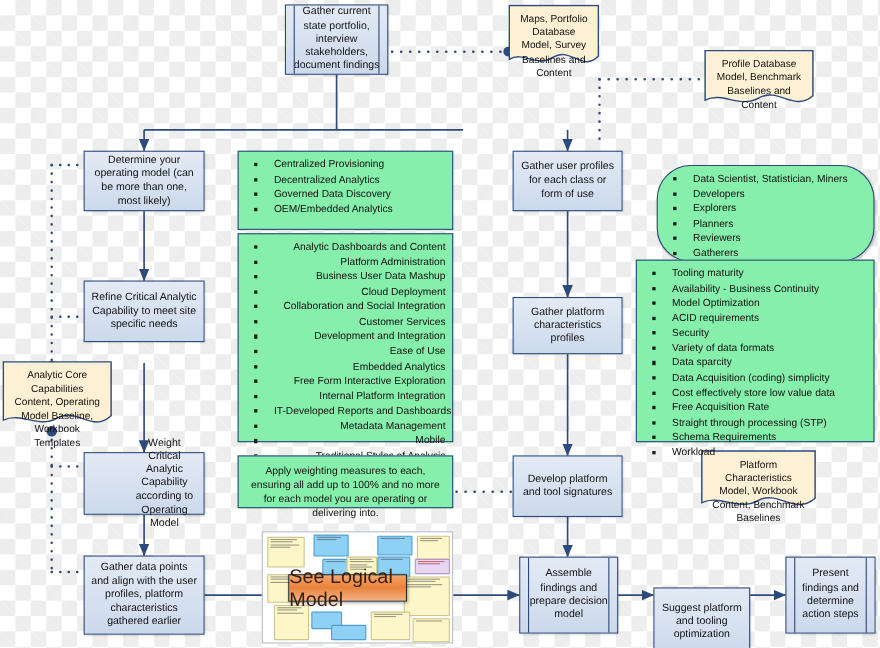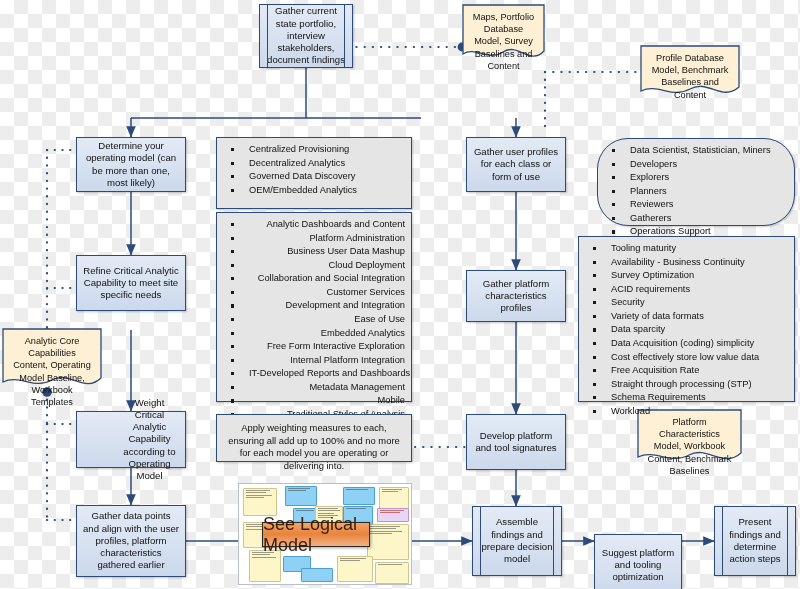--- a/index.html
+++ b/index.html
@@ -45,21 +45,21 @@
   
   .proc.bars::before,.proc.bars::after{
     content:"";position:absolute;top:0;bottom:0;width:0;
     border-left:1.2px solid #2c4a7a;
   }
   .proc.bars::before{left:7px;}
   .proc.bars::after{right:7px;}
 
   
   .panel{
-    background:#e5e5e5;
+    background:#86efac;
     border:1.4px solid #2c4a7a;
     box-shadow:1px 1px 2px rgba(0,0,0,.20);
     display:block;
     padding:5px 6px 4px 6px;
     text-align:left;
     font-size:9.3px;
     line-height:1.46;
   }
   .panel ul{margin:0;padding:0;list-style:none;}
   .panel li{position:relative;padding-left:26px;white-space:nowrap;}
@@ -288,37 +288,37 @@
     <span>Develop platform and tool signatures</span>
   </div>
 
   <div class="docnote" style="left:637px;top:409px;width:105px;height:58px;">
     <svg width="105" height="58" viewBox="0 0 105 58" preserveAspectRatio="none">
       <path d="M1,1 H104 V44 C86,60 70,36 52,46 C34,56 18,40 1,48 Z" fill="#fdf0d5" stroke="#2c4a7a" stroke-width="1.3"></path>
     </svg>
     <span class="dt">Platform Characteristics Model, Workbook Content, Benchmark Baselines</span>
   </div>
 
-  <div class="node panel" style="left:597px;top:138px;width:198px;height:88px;border-radius:31px;">
+  <div class="node panel" style="left:597px;top:150px;width:198px;height:88px;border-radius:31px;">
     <ul>
       <li>Data Scientist, Statistician, Miners</li>
       <li>Developers</li>
       <li>Explorers</li>
       <li>Planners</li>
       <li>Reviewers</li>
       <li>Gatherers</li>
       <li>Operations Support</li>
     </ul>
   </div>
 
   <div class="node panel" style="left:578px;top:236px;width:217px;height:166px;">
     <ul>
       <li>Tooling maturity</li>
       <li>Availability - Business Continuity</li>
-      <li>Survey Optimization</li>
+      <li>Model Optimization</li>
       <li>ACID requirements</li>
       <li>Security</li>
       <li>Variety of data formats</li>
       <li>Data sparcity</li>
       <li>Data Acquisition (coding) simplicity</li>
       <li>Cost effectively store low value data</li>
       <li>Free Acquisition Rate</li>
       <li>Straight through processing (STP)</li>
       <li>Schema Requirements</li>
       <li>Workload</li>

